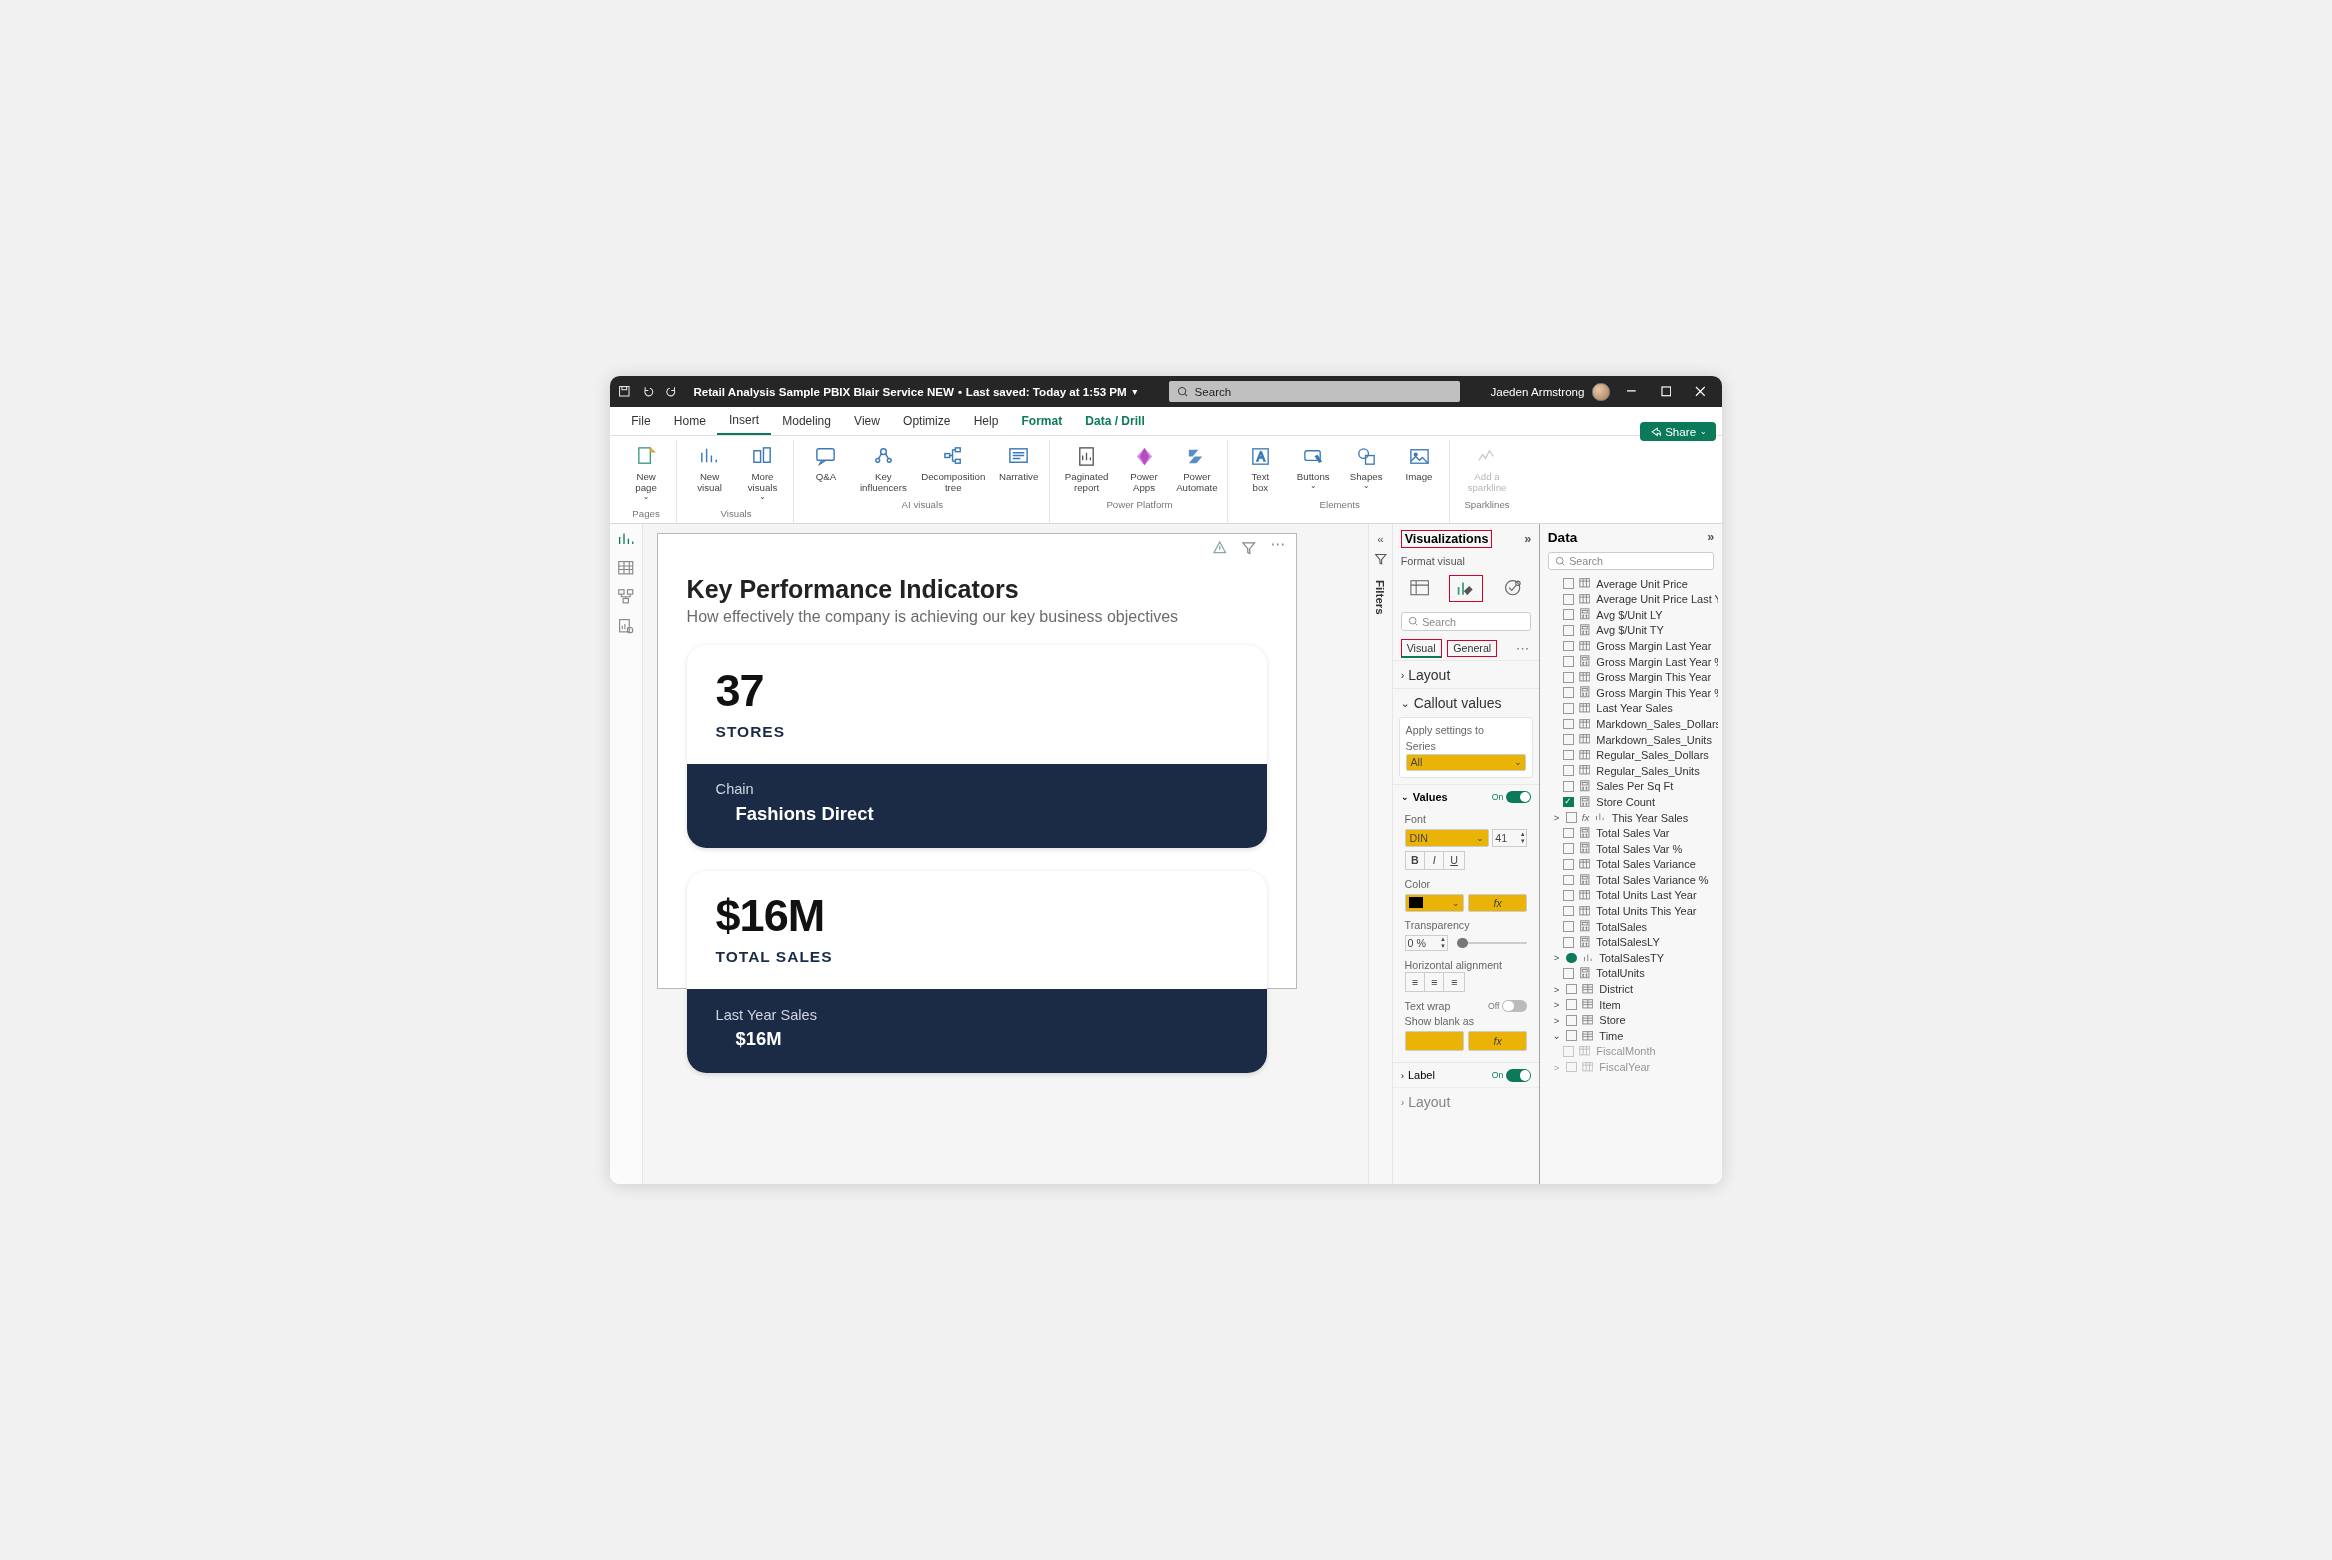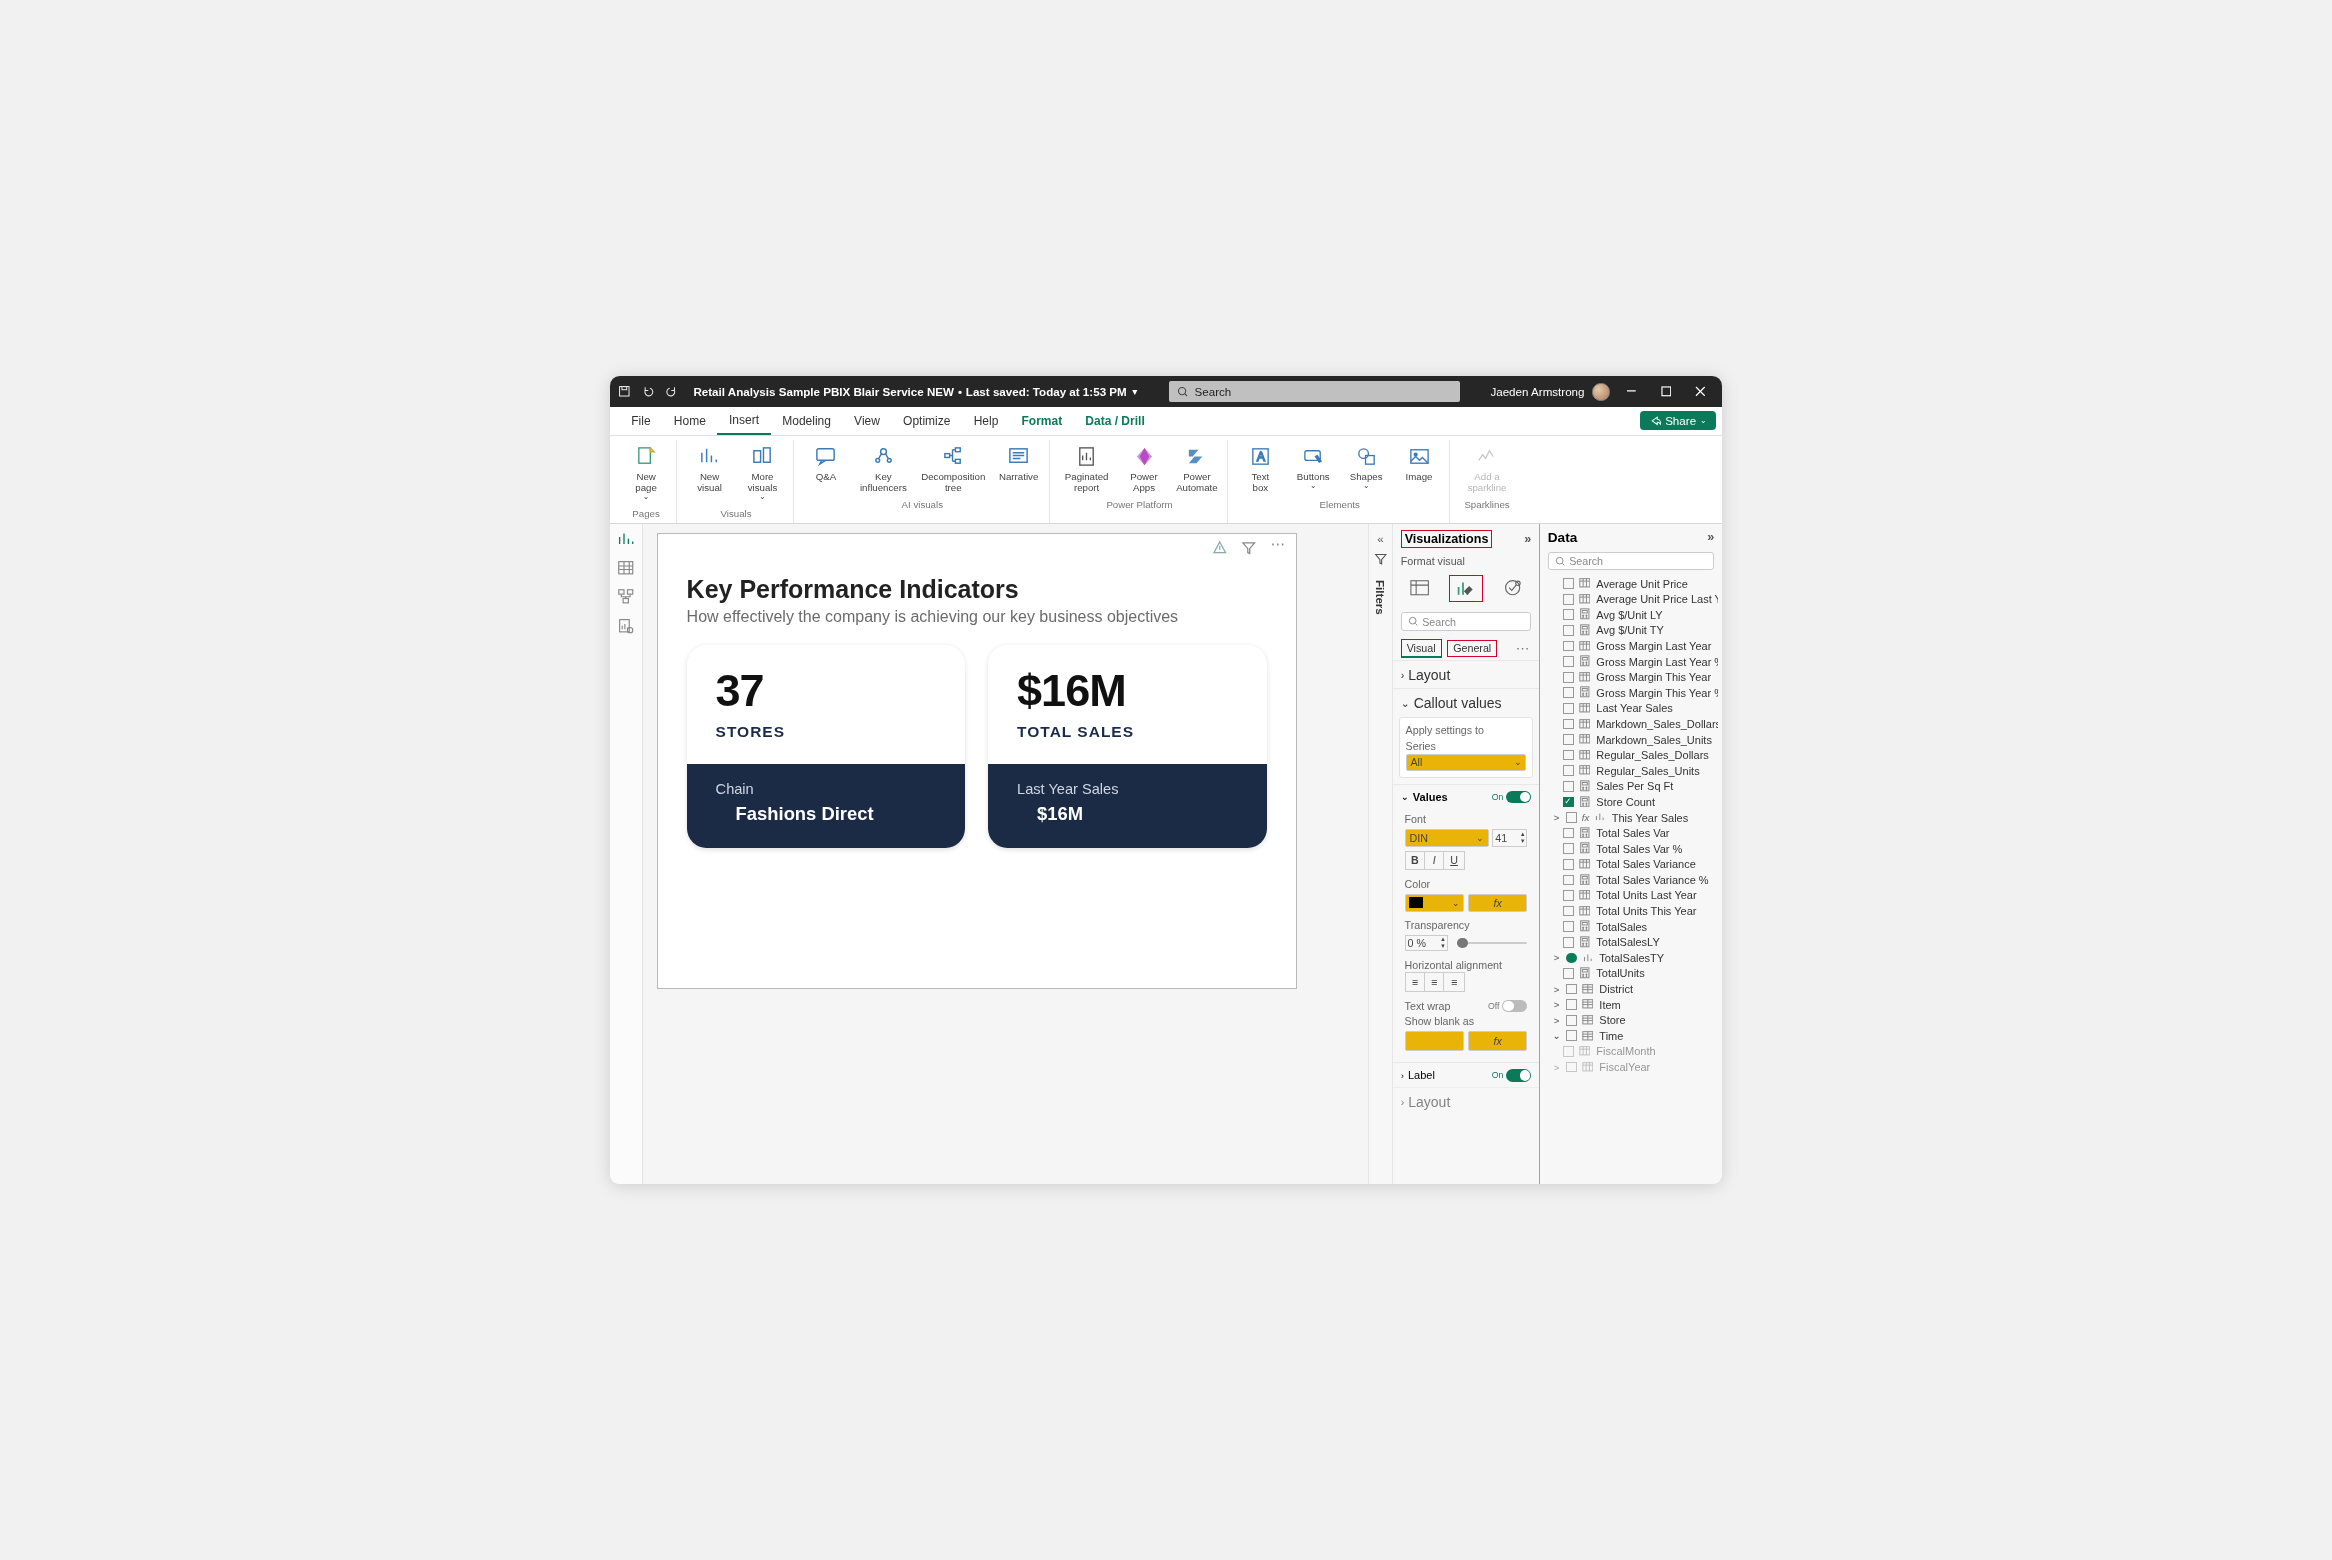--- a/index.html
+++ b/index.html
@@ -11,21 +11,21 @@
 .titlebar .doc { margin-left: 5.8px; display: flex; align-items: center; gap:3.9px;}
 .titlebar .searchwrap { flex: 1; display: flex; justify-content: center; }
 .titlebar .search { background: #c0c0c0; width: 291px; height: 21.3px; border-radius: 1.9px; display: flex; align-items: center; padding: 0 7.8px; color: #222; gap:5.8px; font-size: 11.6px;}
 .titlebar .user { display: flex; align-items: center; gap: 7.8px; }
 .winbtn { width: 27px; height: 27px; display: inline-flex; align-items: center; justify-content: center; }
 .avatar { width: 17.5px; height: 17.5px; border-radius: 50%; background: radial-gradient(circle at 35% 35%, #eac9a8, #a57c5b); border:1px solid #888;}
 .menubar { display: flex; align-items: center; height: 29px; background: #fff; border-bottom: 1px solid #e0e0e0; padding: 0 9.7px; font-size: 12px; gap: 0; position:relative;}
 .menubar .mitem { padding: 5.8px 11.6px; color: #333; cursor: pointer; }
 .menubar .mitem.active { color: #0b7a5b; font-weight:600;}
 .menubar .mitem.insert { border-bottom: 2.9px solid #0b7a5b; color:#333; font-weight:400;}
-.sharebtn { position:absolute; right:5.8px; top:4px; background:#0b7a5b; color:#fff; border-radius:3.9px; padding:2.9px 9.7px; font-size:11.6px; display:flex; align-items:center; gap:3.9px;}
+.sharebtn { position:absolute; right:5.8px; top:15px; background:#0b7a5b; color:#fff; border-radius:3.9px; padding:2.9px 9.7px; font-size:11.6px; display:flex; align-items:center; gap:3.9px;}
 .ribbon { display: flex; background: #fff; border-bottom: 1px solid #d8d8d8; padding: 3.9px 5.8px 0; gap: 1.9px; }
 .rgroup { display: flex; flex-direction: column; align-items: center; border-right: 1px solid #e5e5e5; padding: 0 5.8px 1.9px; }
 .rgroup:last-child{border-right:none;}
 .ritems { display: flex; gap: 3.9px; }
 .ritem { display: flex; flex-direction: column; align-items: center; justify-content: flex-start; width: 49px; padding: 3.9px 1.9px; font-size: 9.7px; color: #444; text-align: center; line-height: 1.15; cursor:pointer;}
 .ritem.wide { width: 58px; }
 .ritem.xwide { width: 74px; align-items: center; }
 .ritem .ricon { width: 25px; height: 25px; display:flex; align-items:center; justify-content:center; margin-bottom:1.9px;}
 .rlabel { font-size: 9.7px; color: #777; padding: 1.9px 0; }
 .body { display: flex; height: 660px; background: #f5f5f5; }
@@ -38,21 +38,21 @@
 .selection .cornh{width:13.6px;height:13.6px;border:none;}
 .hTL{top:-1px;left:-1px;border-top:1.9px solid #888;border-left:1.9px solid #888;}
 .hTR{top:-1px;right:-1px;border-top:1.9px solid #888;border-right:1.9px solid #888;}
 .hBL{bottom:-1px;left:-1px;border-bottom:1.9px solid #888;border-left:1.9px solid #888;}
 .hBR{bottom:-1px;right:-1px;border-bottom:1.9px solid #888;border-right:1.9px solid #888;}
 .visheader{display:flex;justify-content:flex-end;gap:13.6px;padding:5.8px 9.7px 0;color:#888;}
 .vishico{width:15.5px;height:15.5px;}
 .kpi-block{padding:19.4px 29px 31px;}
 .kpi-title{font-size:25px;font-weight:600;color:#222;}
 .kpi-sub{font-size:16px;color:#6b6b6b;margin-top:3.9px;}
-.cards{display:flex;gap:23px;margin-top:19.4px;}
+.cards{display:flex;gap:23px;margin-top:19.4px;flex-direction:column;}
 .card{flex:1;border-radius:19.4px;overflow:hidden;box-shadow:0 1.9px 5.8px rgba(0,0,0,.12);background:#fff;}
 .card-top{padding:19.4px 29px 23px;}
 .card-num{font-size:45px;font-weight:800;color:#111;letter-spacing:-1px;}
 .card-lbl{font-size:15.5px;font-weight:700;color:#1a2b4a;letter-spacing:1px;margin-top:5.8px;}
 .card-bot{background:#1b2a45;color:#fff;padding:17.5px 29px 23px;}
 .card-bot .ck{font-size:14.6px;color:#cfd6e2;}
 .card-bot .cv{font-size:18.4px;font-weight:700;margin-top:5.8px;margin-left:20px;}
 .filters-tab{width:25px;background:#f7f7f7;border-left:1px solid #e6e6e6;border-right:1px solid #e6e6e6;display:flex;flex-direction:column;align-items:center;padding-top:7.8px;gap:7.8px;}
 .filters-tab .chv{font-size:11.6px;color:#555;}
 .vtext{writing-mode:vertical-rl;font-size:11.6px;font-weight:600;color:#333;margin-top:5.8px;}

